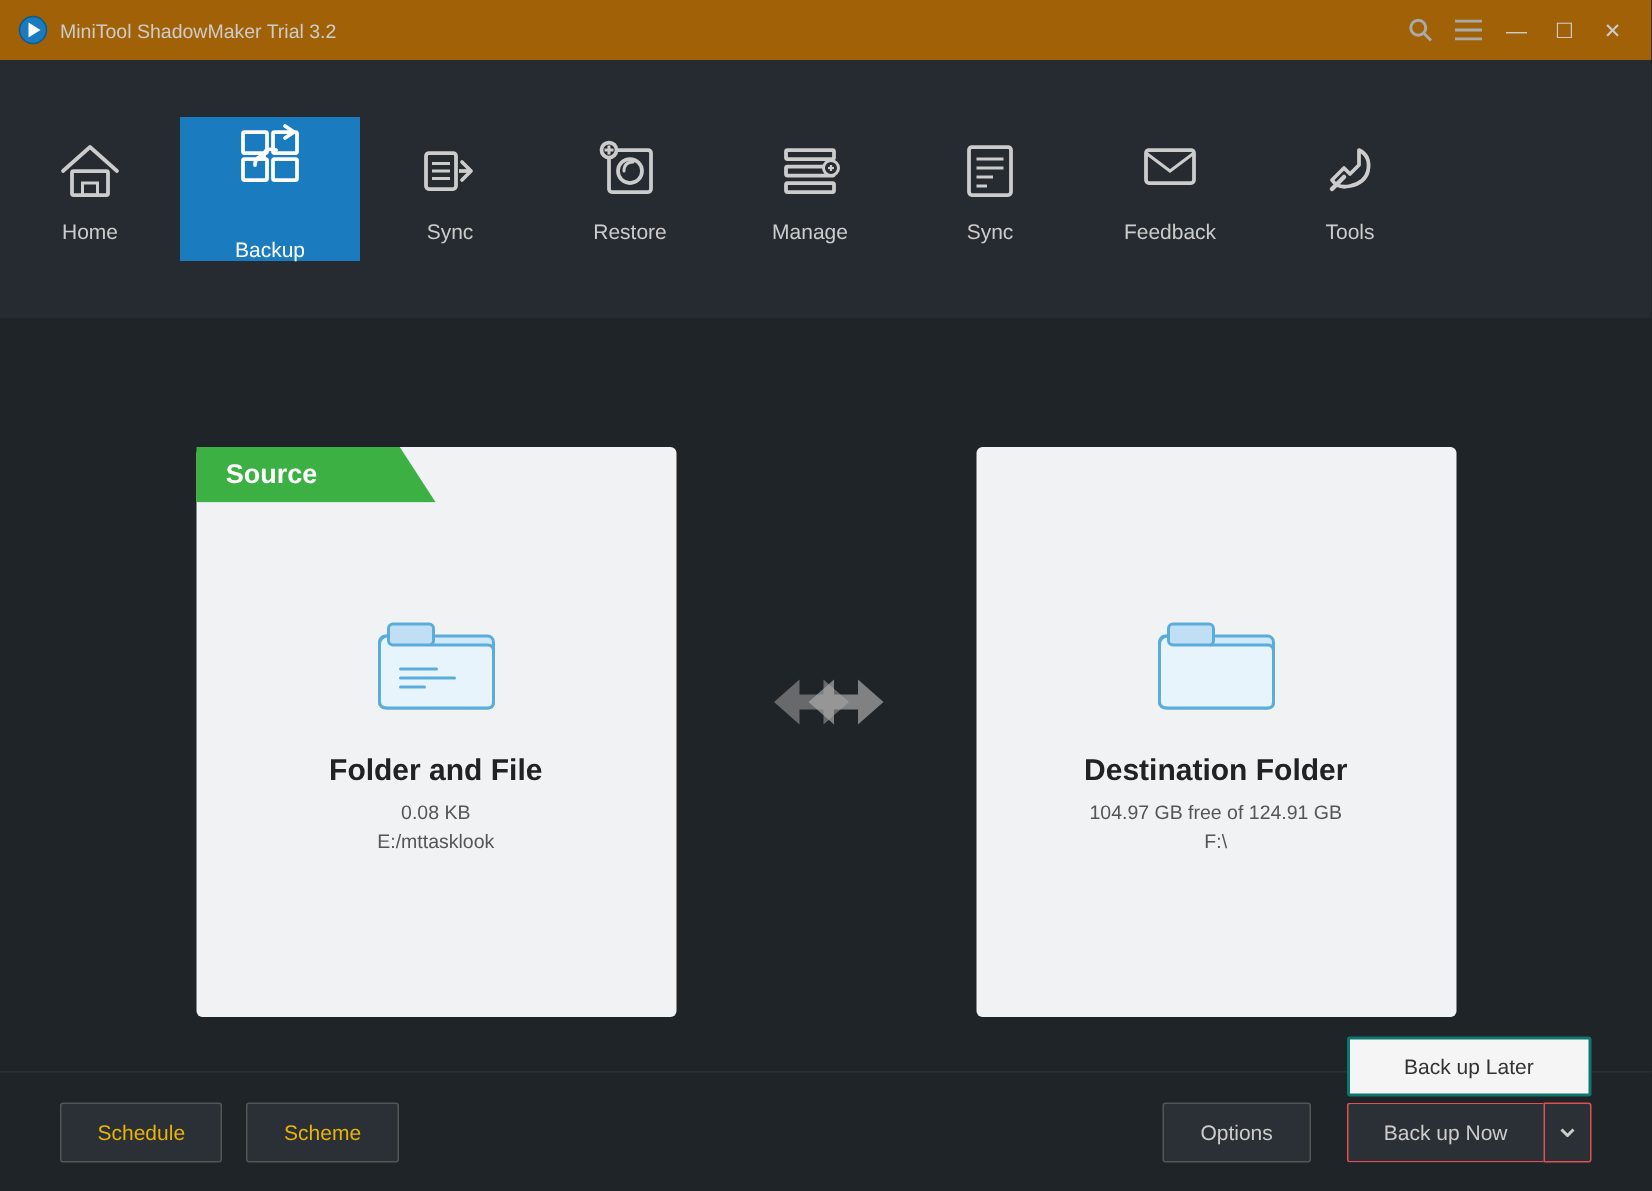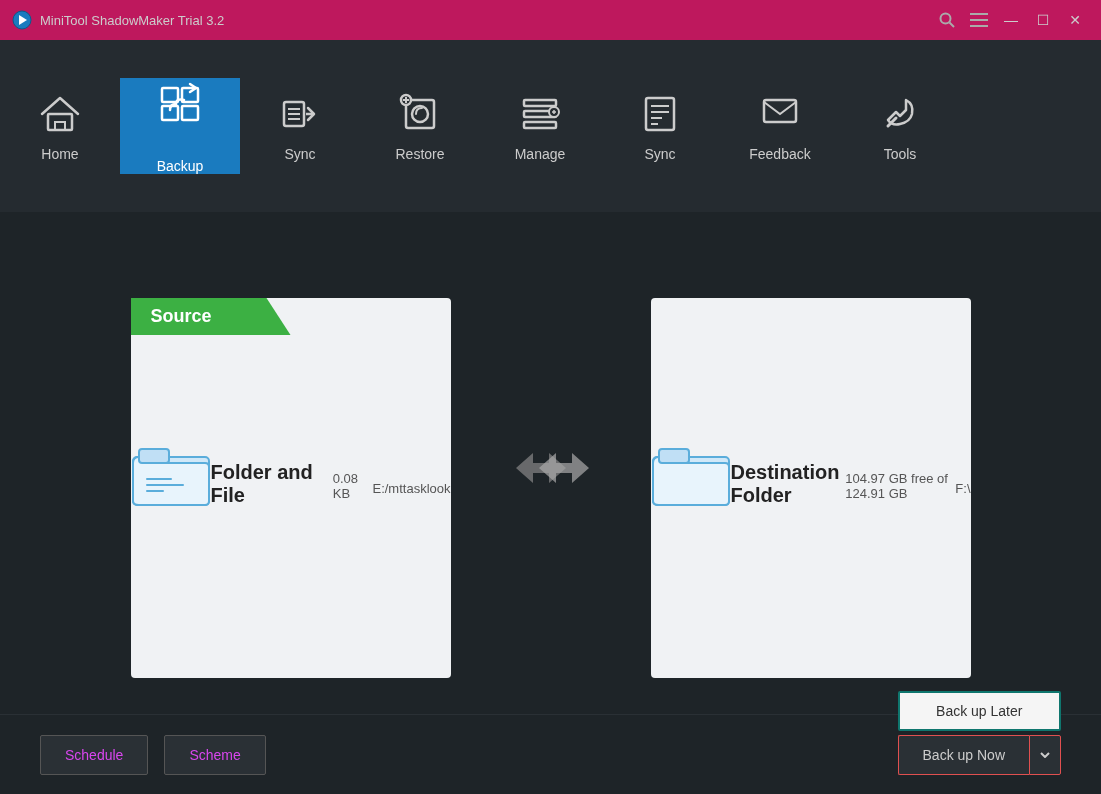--- a/index.html
+++ b/index.html
@@ -8,21 +8,21 @@
       height: 794px;
       background: #1e2428;
       font-family: 'Segoe UI', Arial, sans-serif;
       overflow: hidden;
       color: #fff;
     }
 
     
     #title-bar {
       height: 40px;
-      background: #be185d;
+      background: #a16207;
       display: flex;
       justify-content: space-between;
       padding: 0 12px;
       user-select: none;
     }
     #title-bar-left {
       display: flex;
       align-items: center;
       gap: 8px;
     }
@@ -97,20 +97,21 @@
     }
 
     
     .card {
       background: #f0f2f4;
       border-radius: 4px;
       width: 320px;
       height: 380px;
       position: relative;
       display: flex;
+      flex-direction: column;
       align-items: center;
       justify-content: center;
       cursor: pointer;
       color: #333;
       margin-top: 40px;
     }
     .card-header {
       position: absolute;
       top: 0;
       left: 0;
@@ -157,21 +158,21 @@
       align-items: center;
       padding: 0 40px;
       gap: 16px;
       border-top: 1px solid #2a3035;
     }
     .bottom-btn {
       height: 40px;
       padding: 0 24px;
       background: #2a3035;
       border: 1px solid #555;
-      color: #d946ef;
+      color: #eab308;
       font-size: 14px;
       cursor: pointer;
       border-radius: 2px;
     }
     #spacer { flex: 1; }
     #options-btn {
       height: 40px;
       padding: 0 24px;
       background: #2a3035;
       border: 1px solid #555;
@@ -426,20 +427,21 @@
     <div class="card-sub">104.97 GB free of 124.91 GB</div>
     <div class="card-path">F:\</div>
   </div>
 
 </div>
 
 <div id="bottom-bar">
   <button class="bottom-btn">Schedule</button>
   <button class="bottom-btn">Scheme</button>
   <div id="spacer"></div>
+  <button id="options-btn">Options</button>
   <div id="backup-btn-group">
     <div id="backup-later-dropdown">
       <div id="backup-later-item">Back up Later</div>
     </div>
     <button id="backup-now-btn">Back up Now</button>
     <button id="backup-dropdown-btn">
       <svg width="10" height="6" viewBox="0 0 10 6" fill="none" stroke="#ccc" stroke-width="2">
         <polyline points="1,1 5,5 9,1"></polyline>
       </svg>
     </button>

